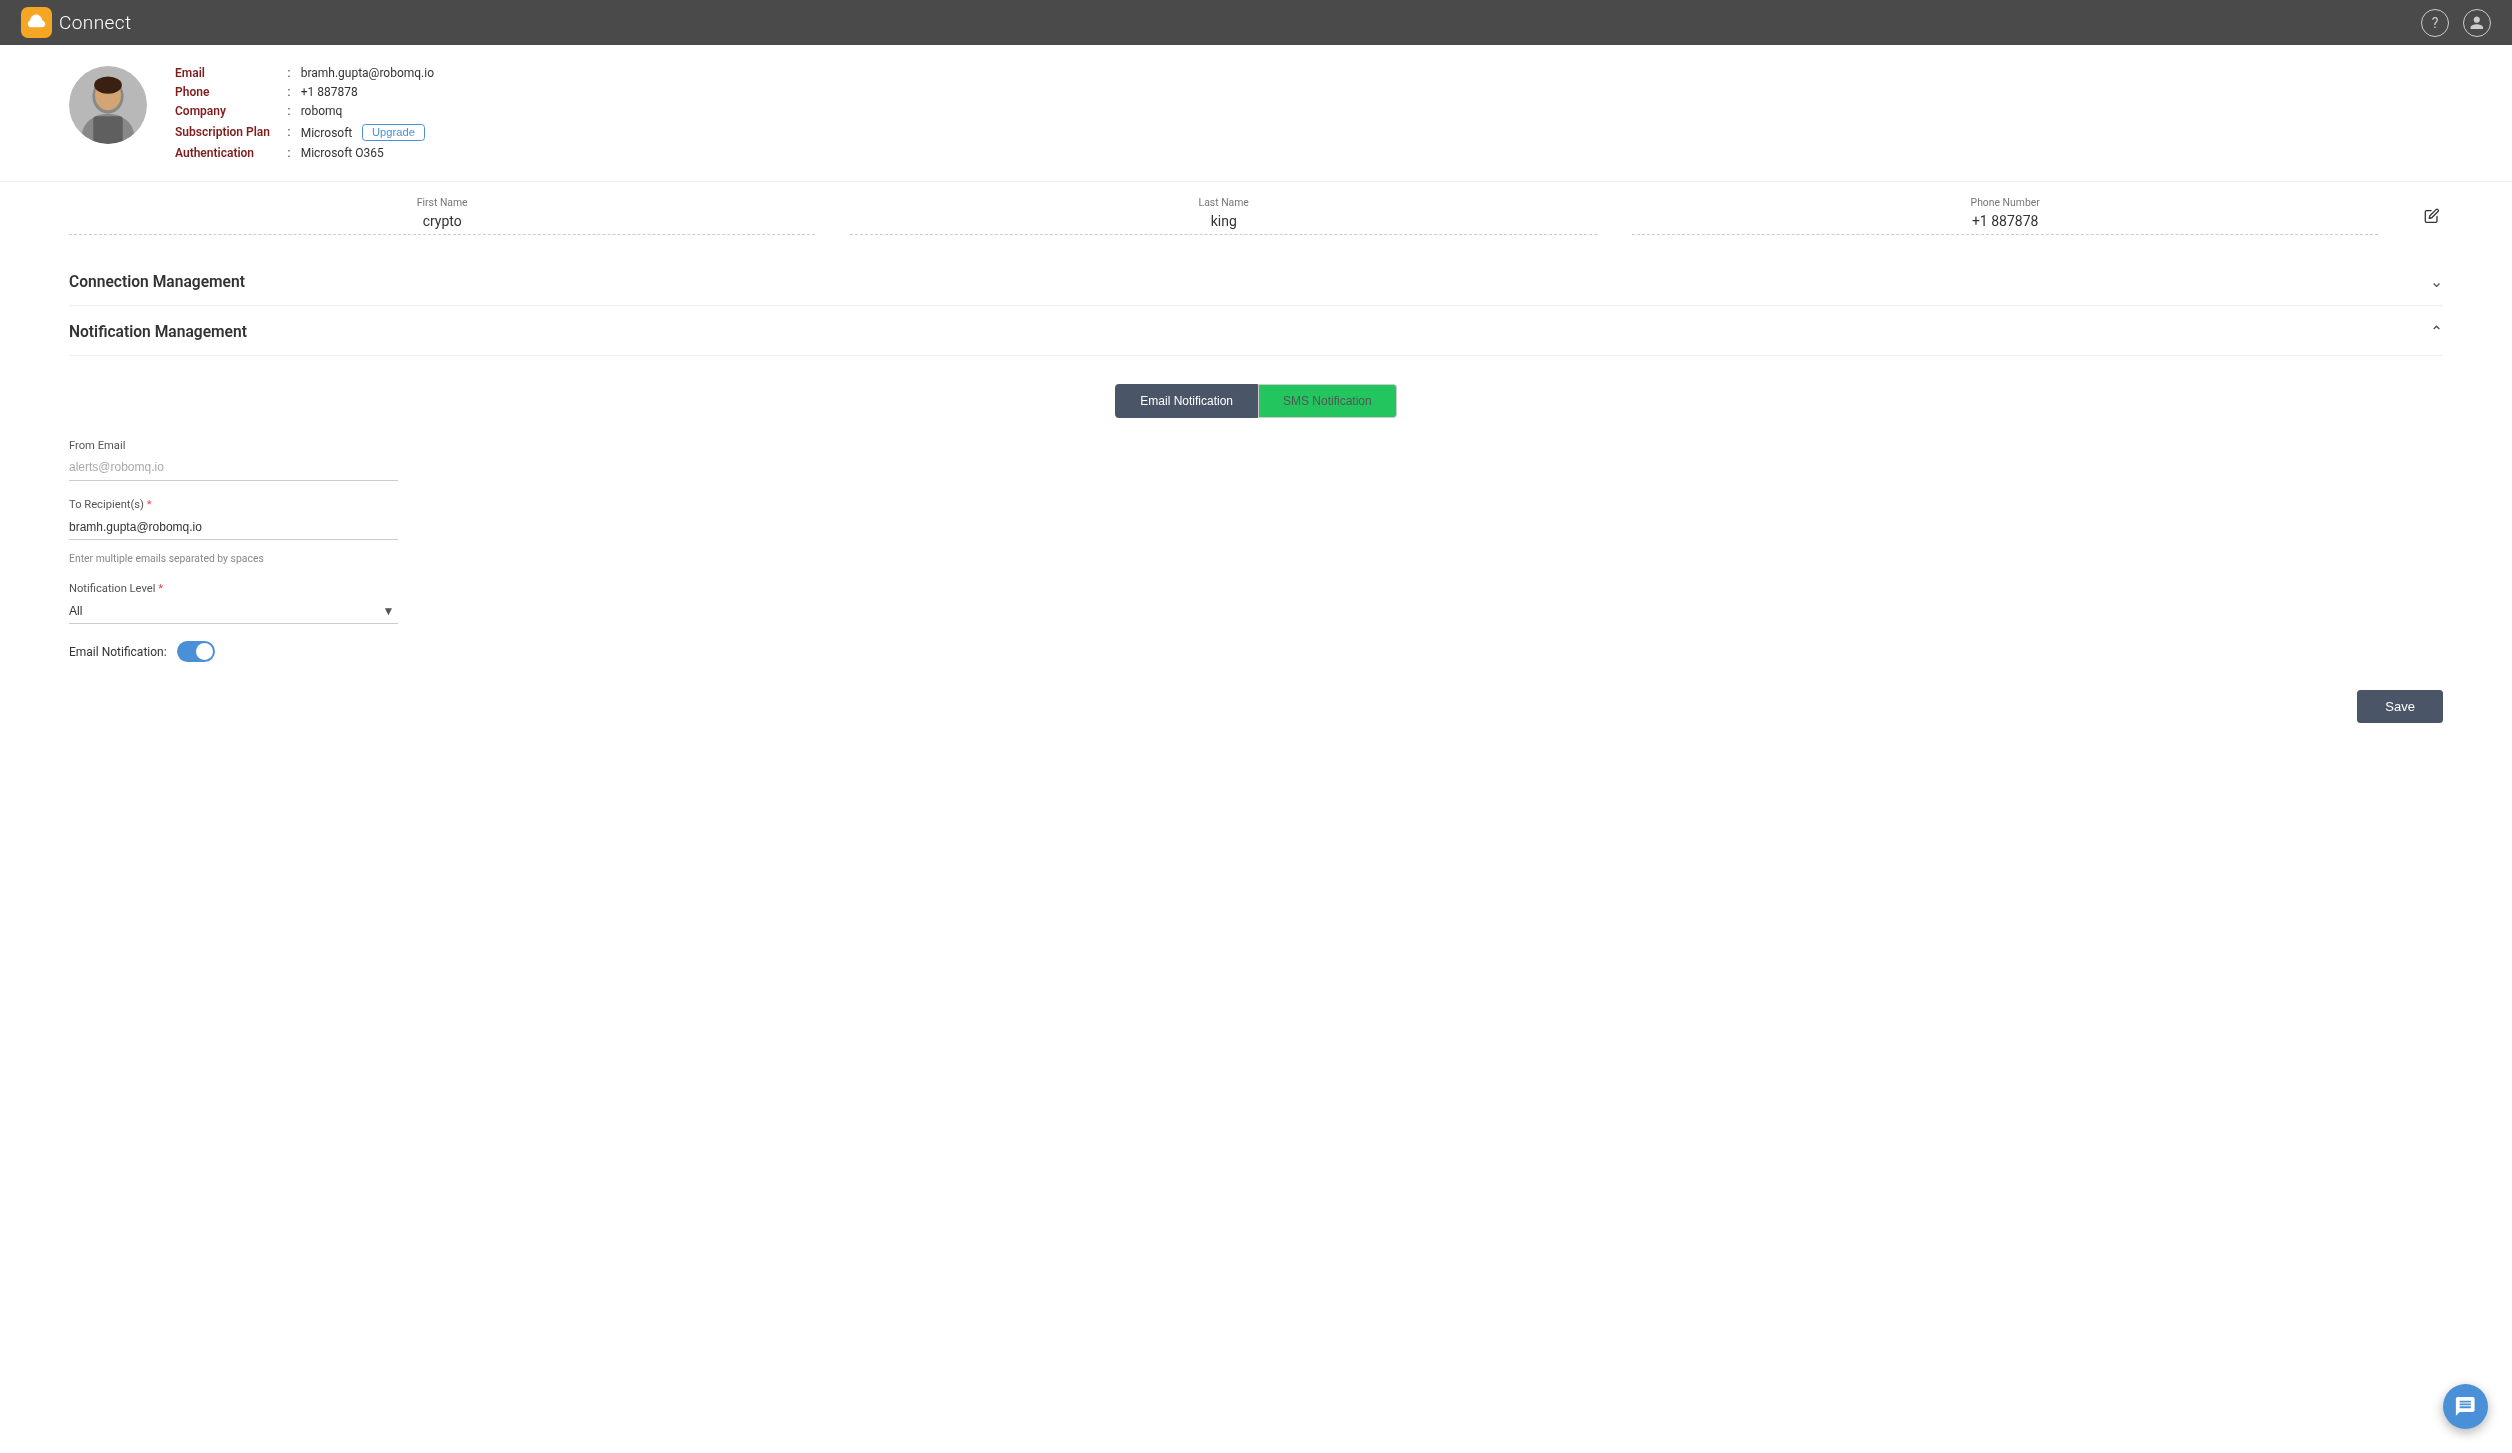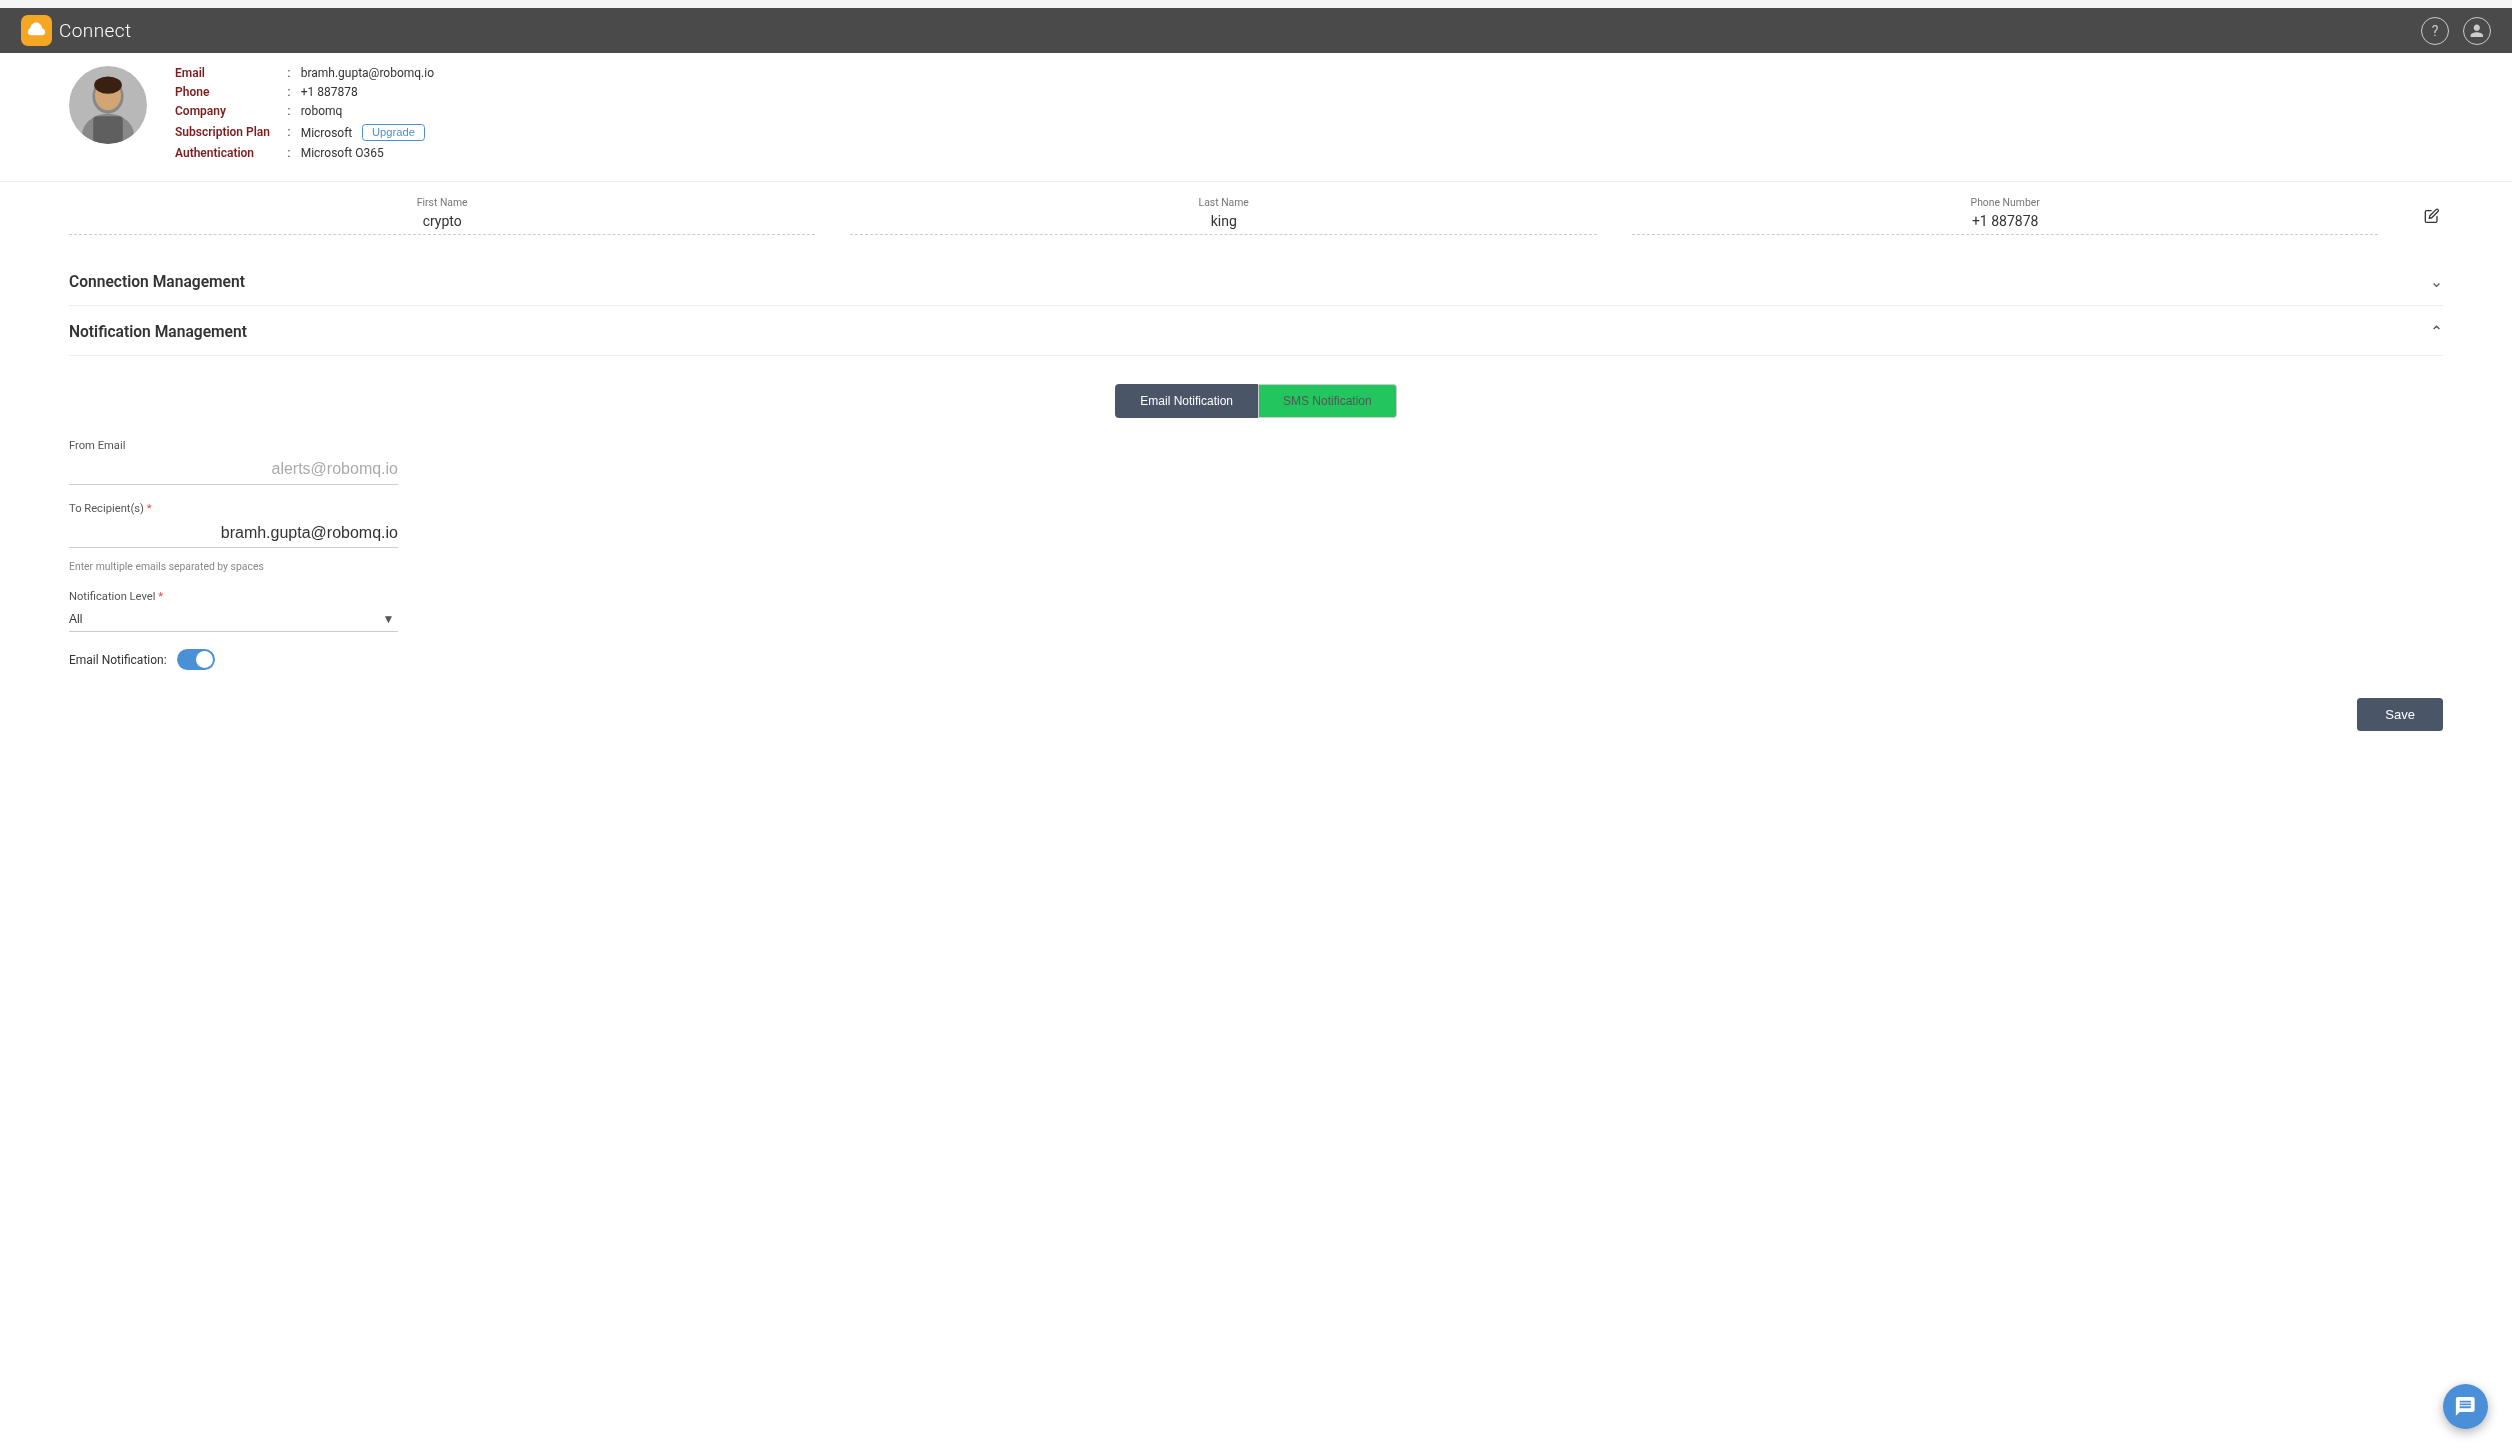--- a/index.html
+++ b/index.html
@@ -6,21 +6,21 @@
     body { font-family: -apple-system, BlinkMacSystemFont, 'Segoe UI', Roboto, sans-serif; background: #f5f5f5; min-height: 100vh; }
 
     
     .navbar {
       background: #4a4a4a;
       display: flex;
       align-items: center;
       padding: 0 21px;
       height: 45px;
       position: fixed;
-      top: 8px; left: 0; right: 0;
+      top: 0; left: 0; right: 0;
       z-index: 100;
     }
     .navbar-brand {
       display: flex;
       align-items: center;
       gap: 7px;
       margin-right: 52px;
     }
     .brand-icon {
       width: 31px; height: 31px;
@@ -241,25 +241,24 @@
       display: block;
     }
 
     .form-label .required { color: #e44; }
 
     .form-input {
       width: 100%;
       border: none;
       border-bottom: 0.9px solid #ccc;
       padding: 5.2px 0;
-      font-size: 16px;
+      font-size: 12px;
       color: #333;
       background: transparent;
       outline: none;
-      text-align: right;
     }
 
     .form-input::placeholder { color: #aaa; }
 
     .form-hint {
       font-size: 10.4px;
       color: #888;
       margin-top: 12px;
     }
 

